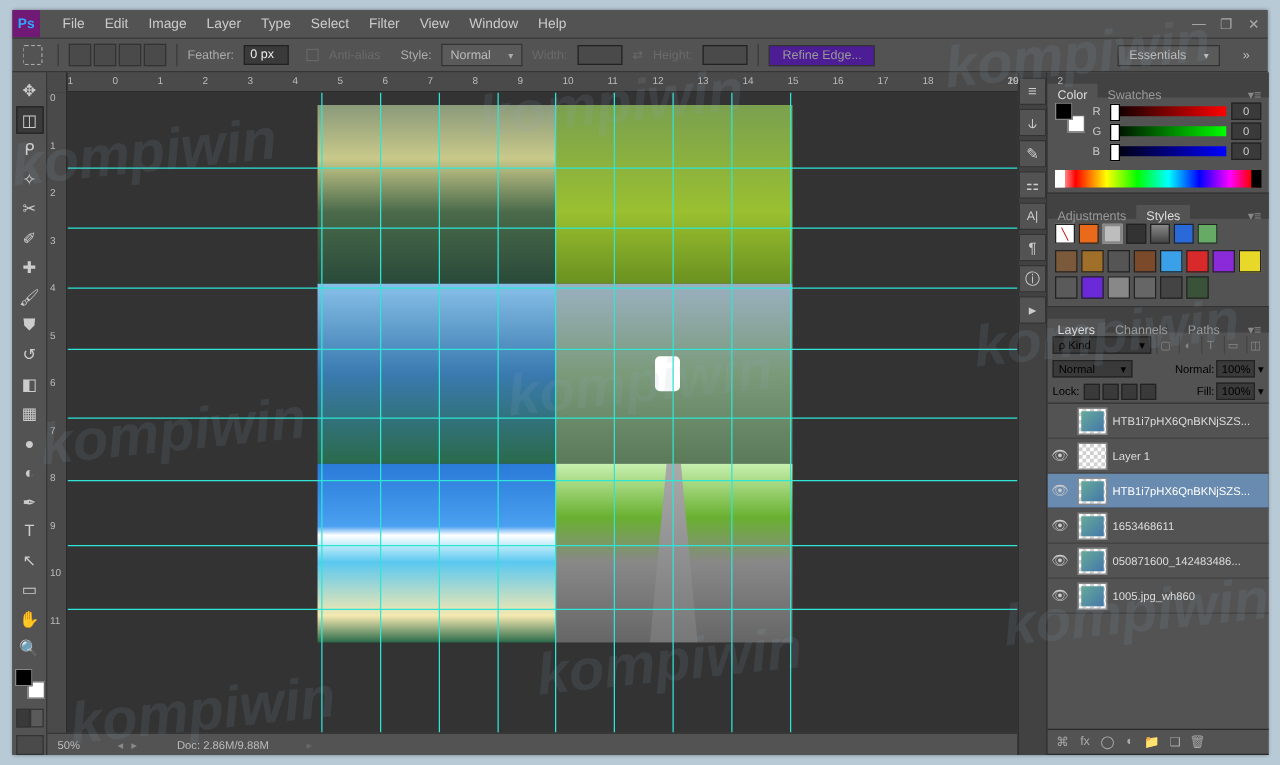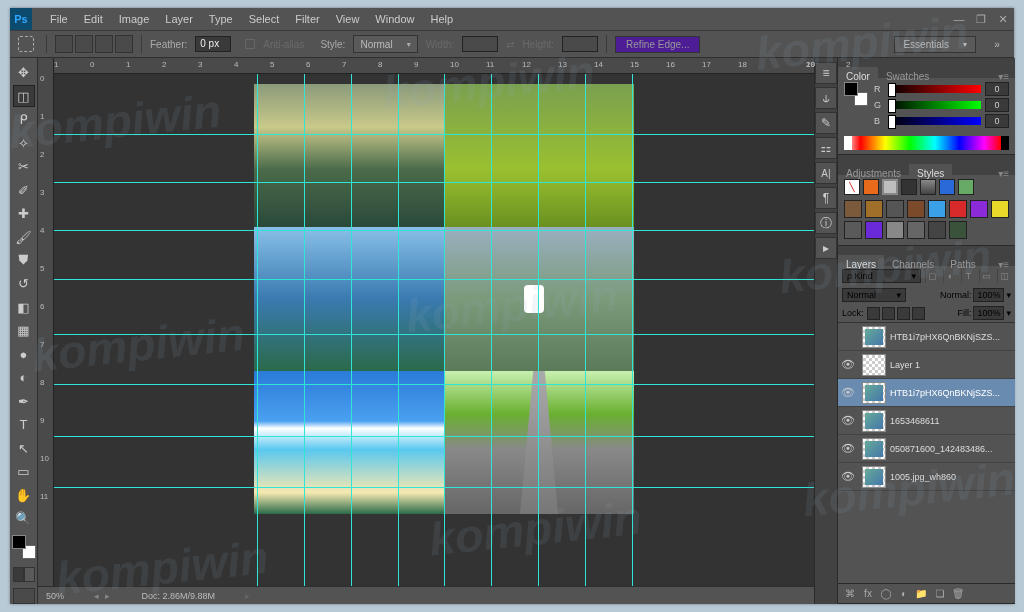--- a/index.html
+++ b/index.html
@@ -1,21 +1,21 @@
 <!DOCTYPE html>
 <html><head>
 <meta charset="utf-8">
 <style>
 * { margin:0; padding:0; box-sizing:border-box; font-family:Tahoma,Arial,sans-serif; -webkit-font-smoothing:antialiased; }
 body { background:#b9cad7; width:1024px; height:612px; overflow:hidden; position:relative; }
 .app { position:absolute; top:8px; left:10px; width:1004px; height:596px; background:#535353; display:flex; flex-direction:column; box-shadow:0 0 3px rgba(0,0,0,.4); }
 
 
 .titlebar { height:22px; background:#535353; display:flex; align-items:center; color:#ccc; font-size:11px; }
-.titlebar .ps-logo { width:22px; height:22px; background:#0c4a6e; color:#31a8ff; display:flex; align-items:center; justify-content:center; font-weight:bold; font-size:11px; margin-right:10px; }
+.titlebar .ps-logo { width:22px; height:22px; background:#701a75; color:#31a8ff; display:flex; align-items:center; justify-content:center; font-weight:bold; font-size:11px; margin-right:10px; }
 .titlebar .menu { display:flex; gap:0; }
 .titlebar .menu span { padding:4px 8px; cursor:default; }
 .titlebar .winctrls { margin-left:auto; display:flex; }
 .titlebar .winctrls div { width:22px; height:20px; display:flex; align-items:center; justify-content:center; color:#aaa; font-size:11px; }
 
 
 .optbar { height:28px; background:#535353; border-top:1px solid #3a3a3a; border-bottom:1px solid #2e2e2e; display:flex; align-items:center; padding:0 8px; color:#bbb; font-size:10px; gap:8px; }
 .optbar .tool-icon { width:16px; height:16px; border:1px dashed #aaa; border-radius:2px; margin-right:4px; }
 .optbar .sep { width:1px; height:18px; background:#3a3a3a; }
 .optbar .grp { display:flex; gap:2px; }

